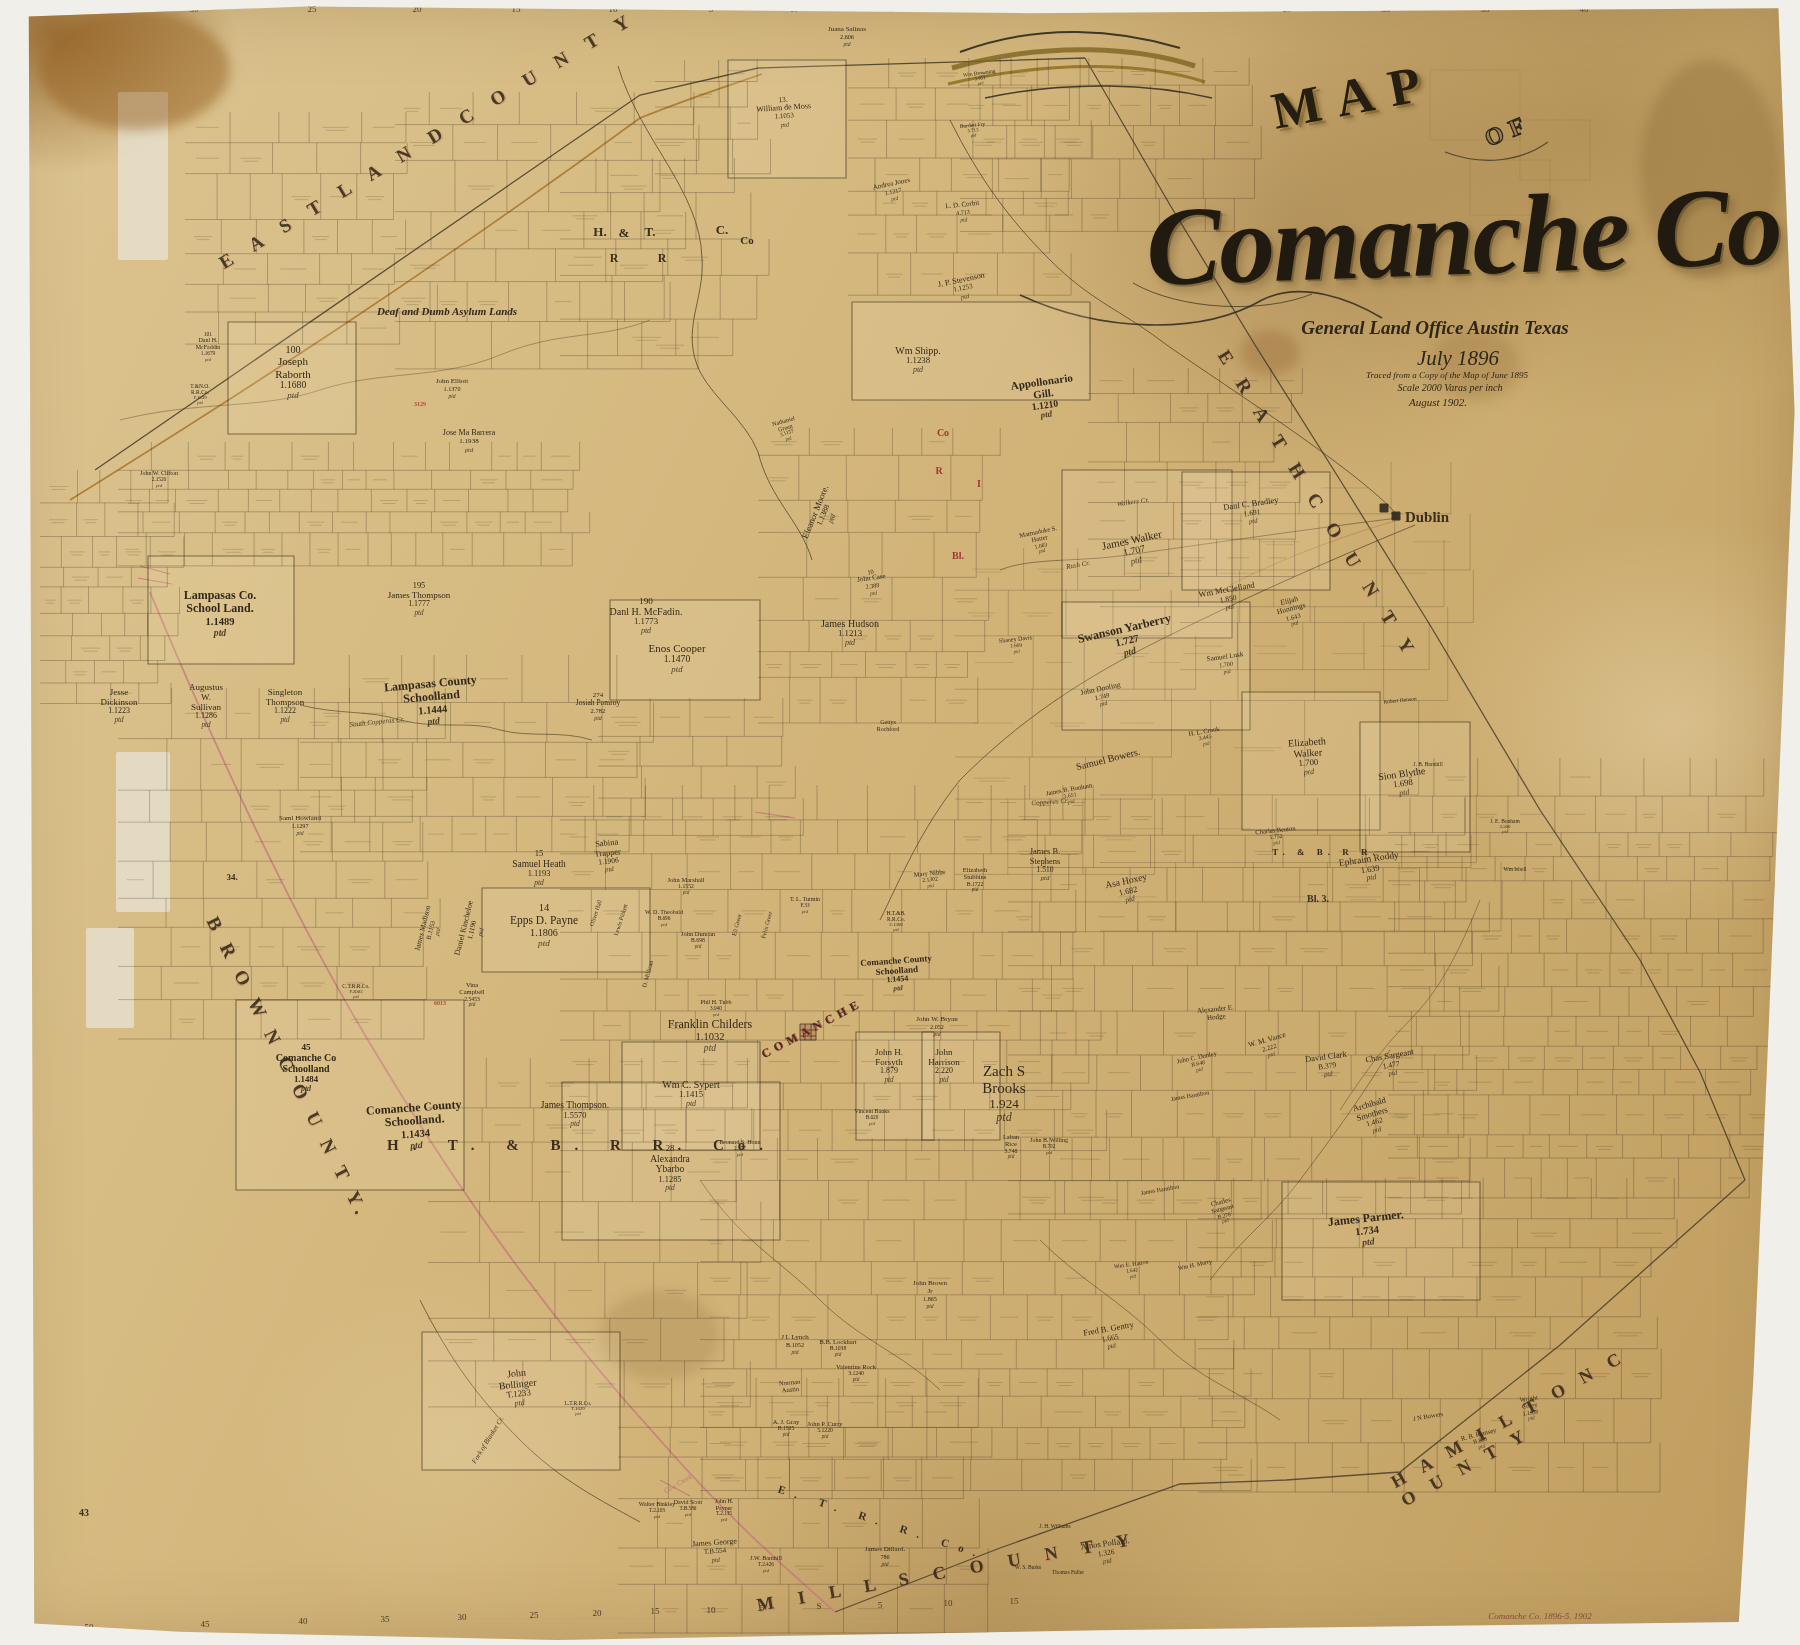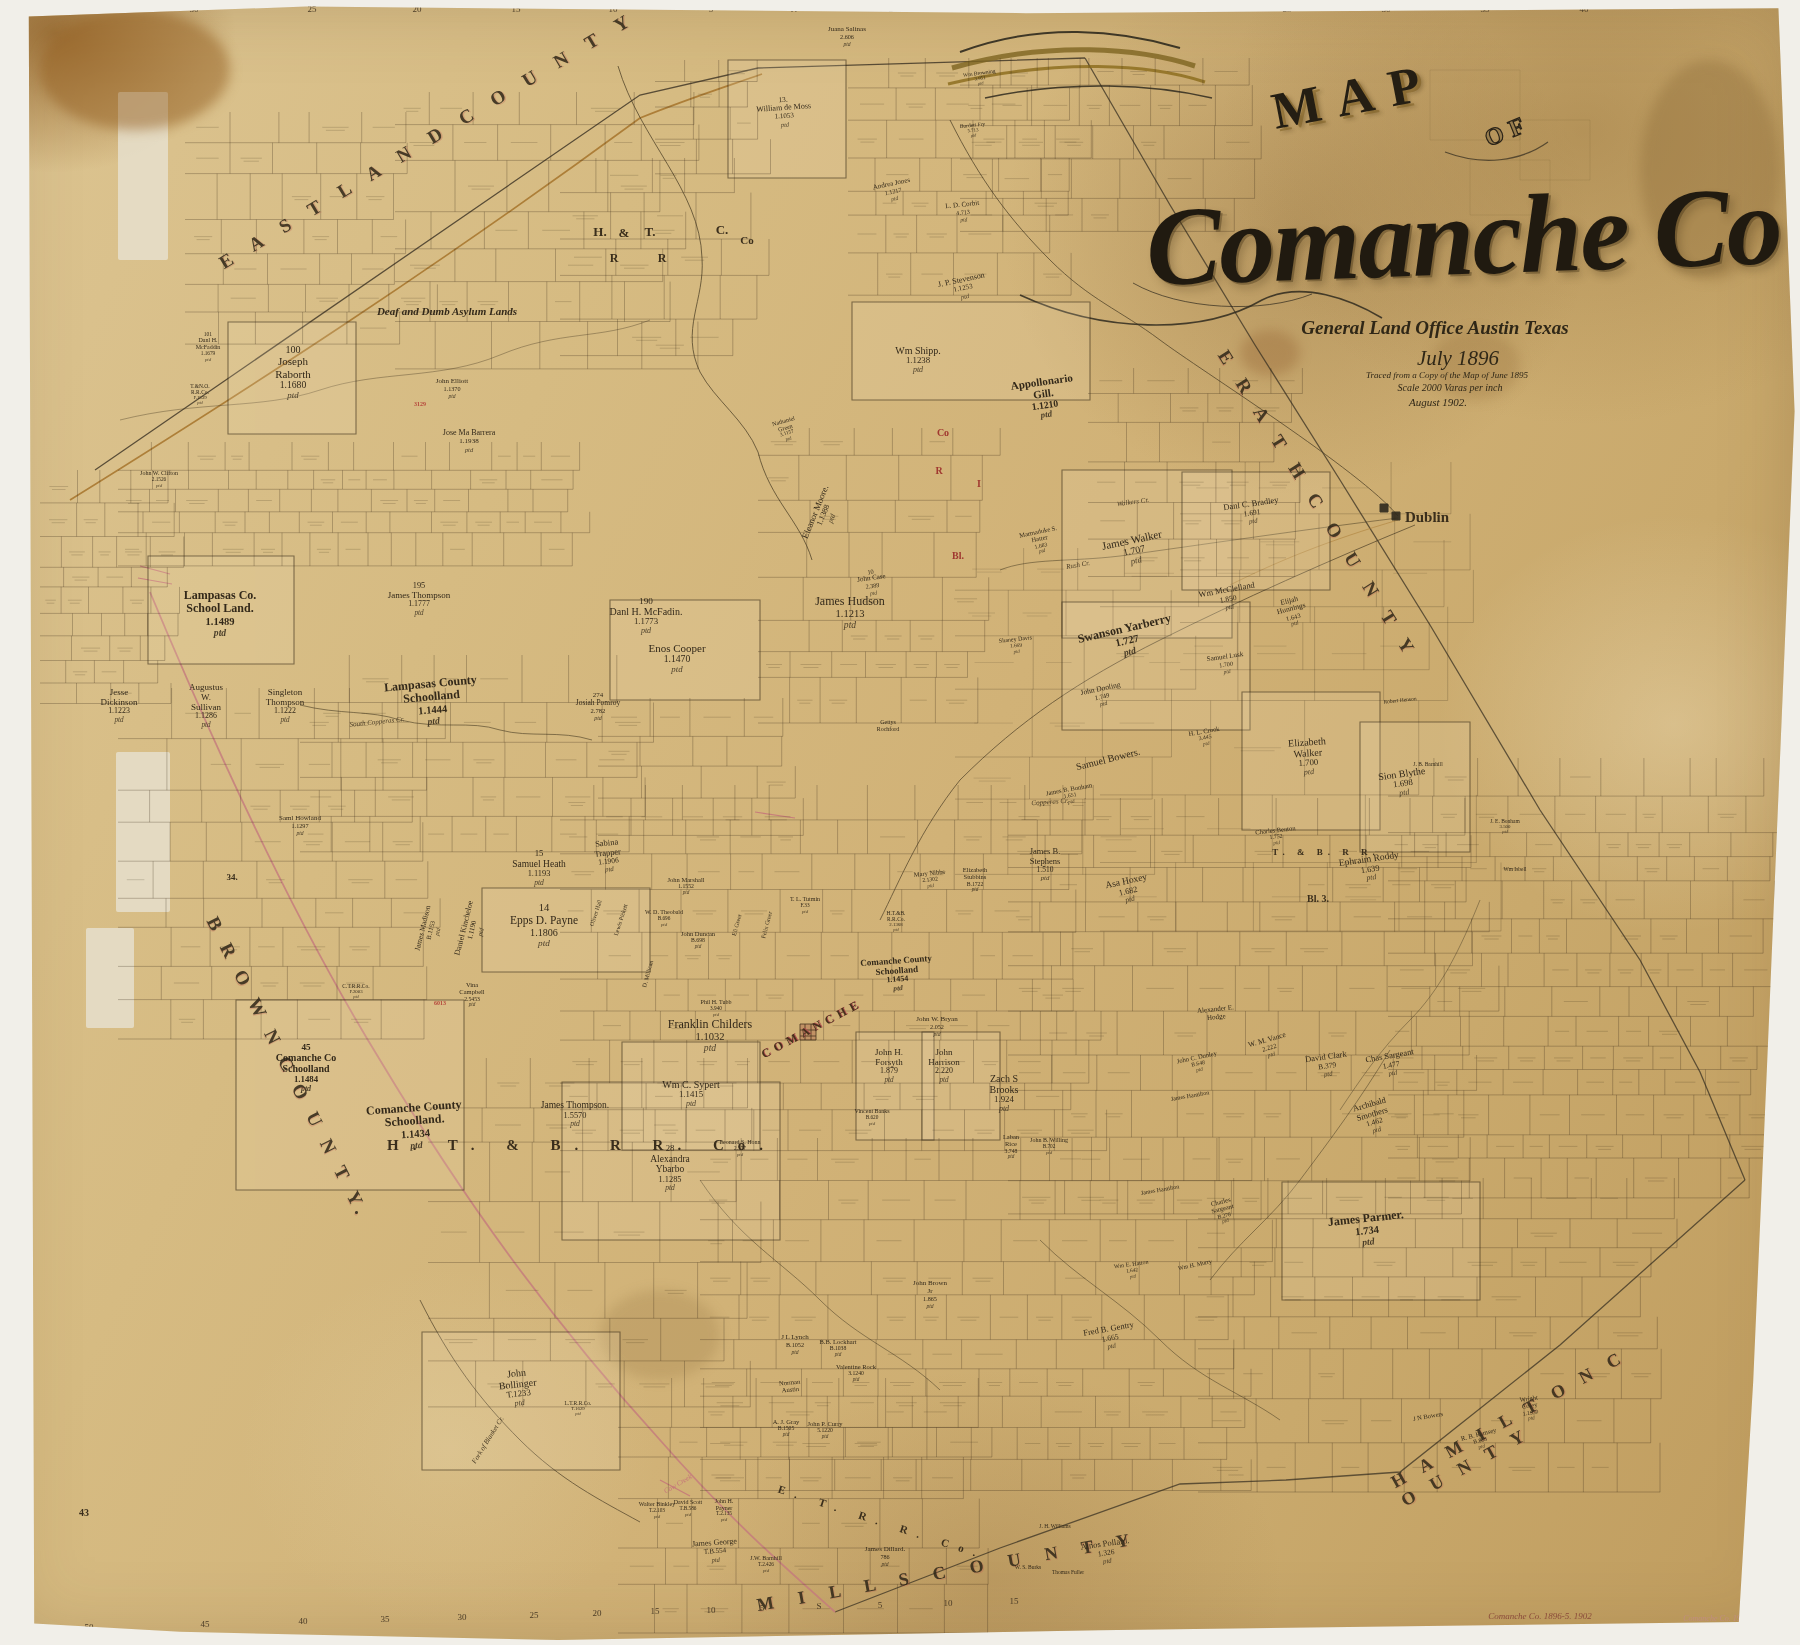--- a/index.html
+++ b/index.html
@@ -314,21 +314,21 @@
           <span class="nm">Green</span>
           <span class="ac">3.1157</span>
           <span class="ptd">ptd</span>
         </div>
         <div class="lbl" style="left: 872px; top: 582px; font-size: 7px; transform: translate(-50%, -50%) rotate(-8deg);">
           <span class="num">10</span>
           <span class="nm">John Case</span>
           <span class="ac">2.389</span>
           <span class="ptd">ptd</span>
         </div>
-        <div class="lbl" style="left: 850px; top: 613px; font-size: 12px; transform: translate(-50%, -50%) rotate(0deg);">
+        <div class="lbl" style="left: 850px; top: 633px; font-size: 10px; transform: translate(-50%, -50%) rotate(0deg);">
           <span class="nm">James Hudson</span>
           <span class="ac">1.1213</span>
           <span class="ptd">ptd</span>
         </div>
         <div class="lbl" style="left: 888px; top: 726px; font-size: 6px; transform: translate(-50%, -50%) rotate(0deg);">
           <span class="nm">Gettys</span>
           <span class="nm">Rochford</span>
         </div>
         <div class="lbl" style="left: 1252px; top: 512px; font-size: 8.5px; transform: translate(-50%, -50%) rotate(-8deg);">
           <span class="nm">Danl C. Bradley</span>
@@ -562,21 +562,21 @@
           <span class="nm">Forsyth</span>
           <span class="ac">1.879</span>
           <span class="ptd">ptd</span>
         </div>
         <div class="lbl" style="left: 944px; top: 1066px; font-size: 9px; transform: translate(-50%, -50%) rotate(0deg);">
           <span class="nm">John</span>
           <span class="nm">Harrison</span>
           <span class="ac">2.220</span>
           <span class="ptd">ptd</span>
         </div>
-        <div class="lbl" style="left: 1004px; top: 1094px; font-size: 10px; transform: translate(-50%, -50%) rotate(0deg);">
+        <div class="lbl" style="left: 1004px; top: 1094px; font-size: 15px; transform: translate(-50%, -50%) rotate(0deg);">
           <span class="nm">Zach S</span>
           <span class="nm">Brooks</span>
           <span class="ac">1.924</span>
           <span class="ptd">ptd</span>
         </div>
         <div class="lbl" style="left: 872px; top: 1117px; font-size: 6px; transform: translate(-50%, -50%) rotate(0deg);">
           <span class="nm">Vincent Banks</span>
           <span class="ac">B.620</span>
           <span class="ptd">ptd</span>
         </div>

